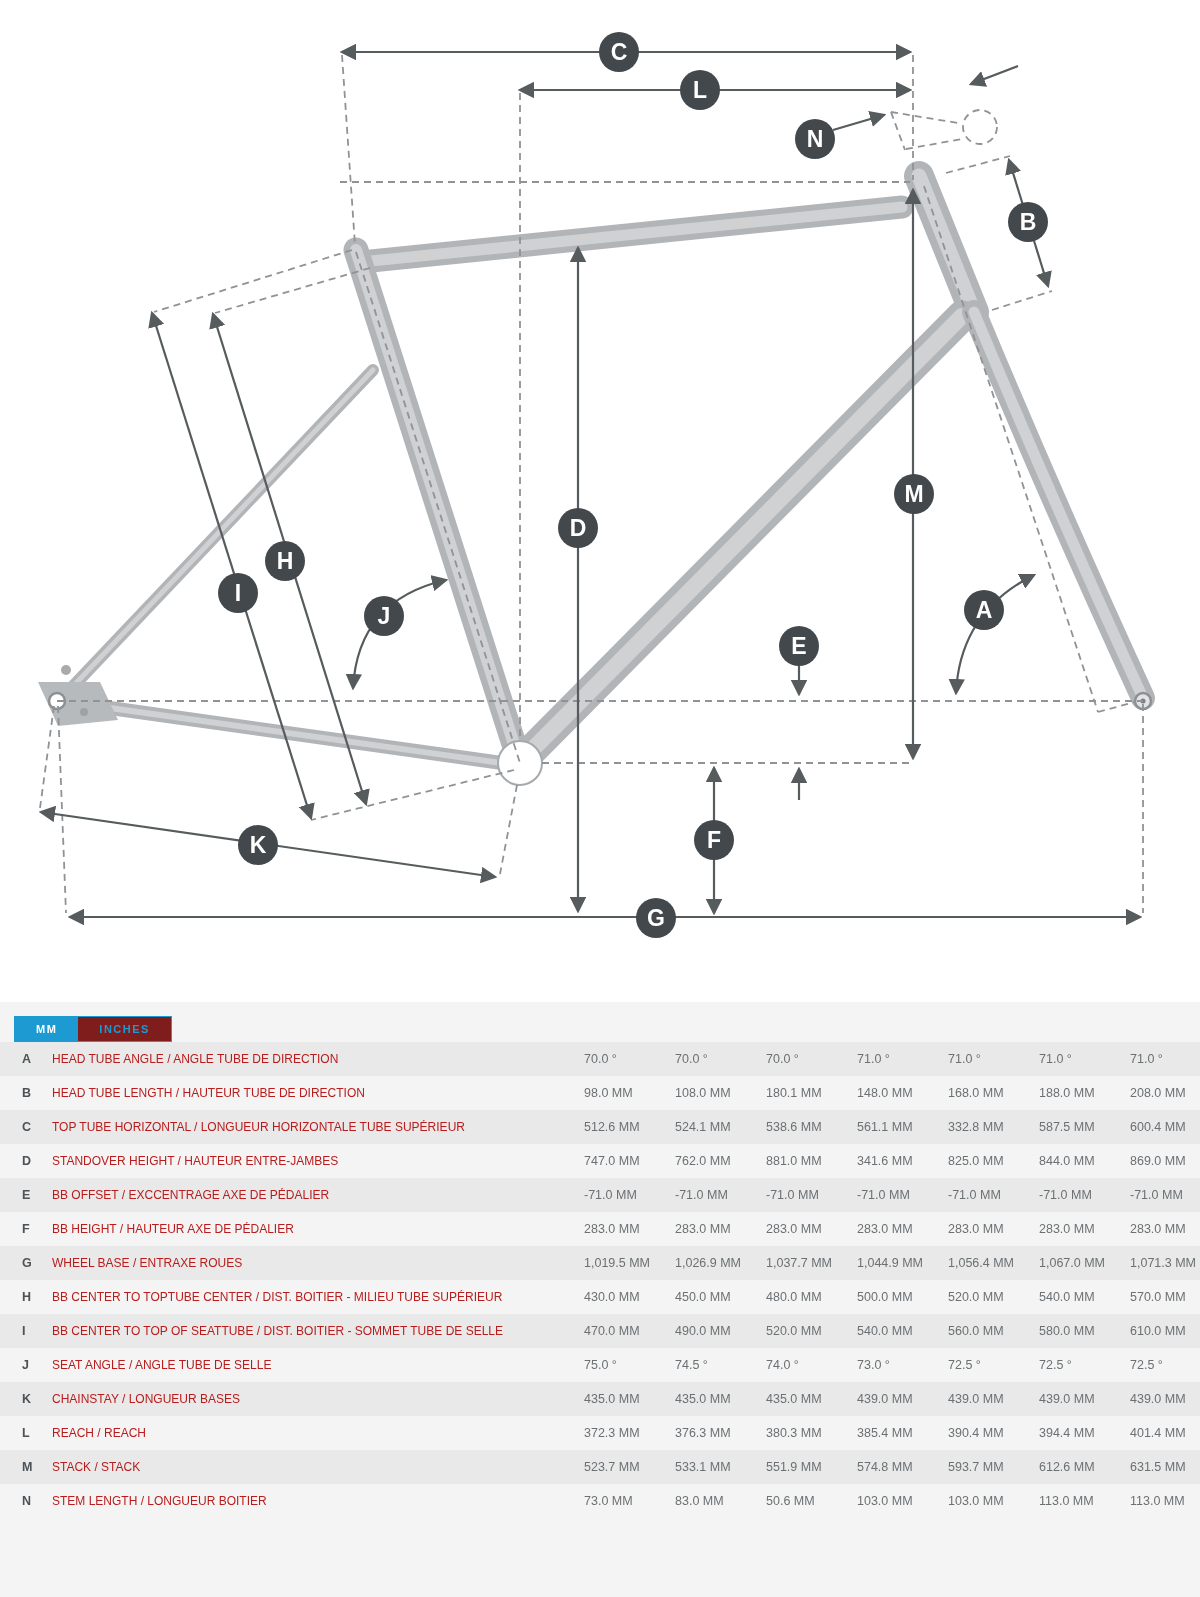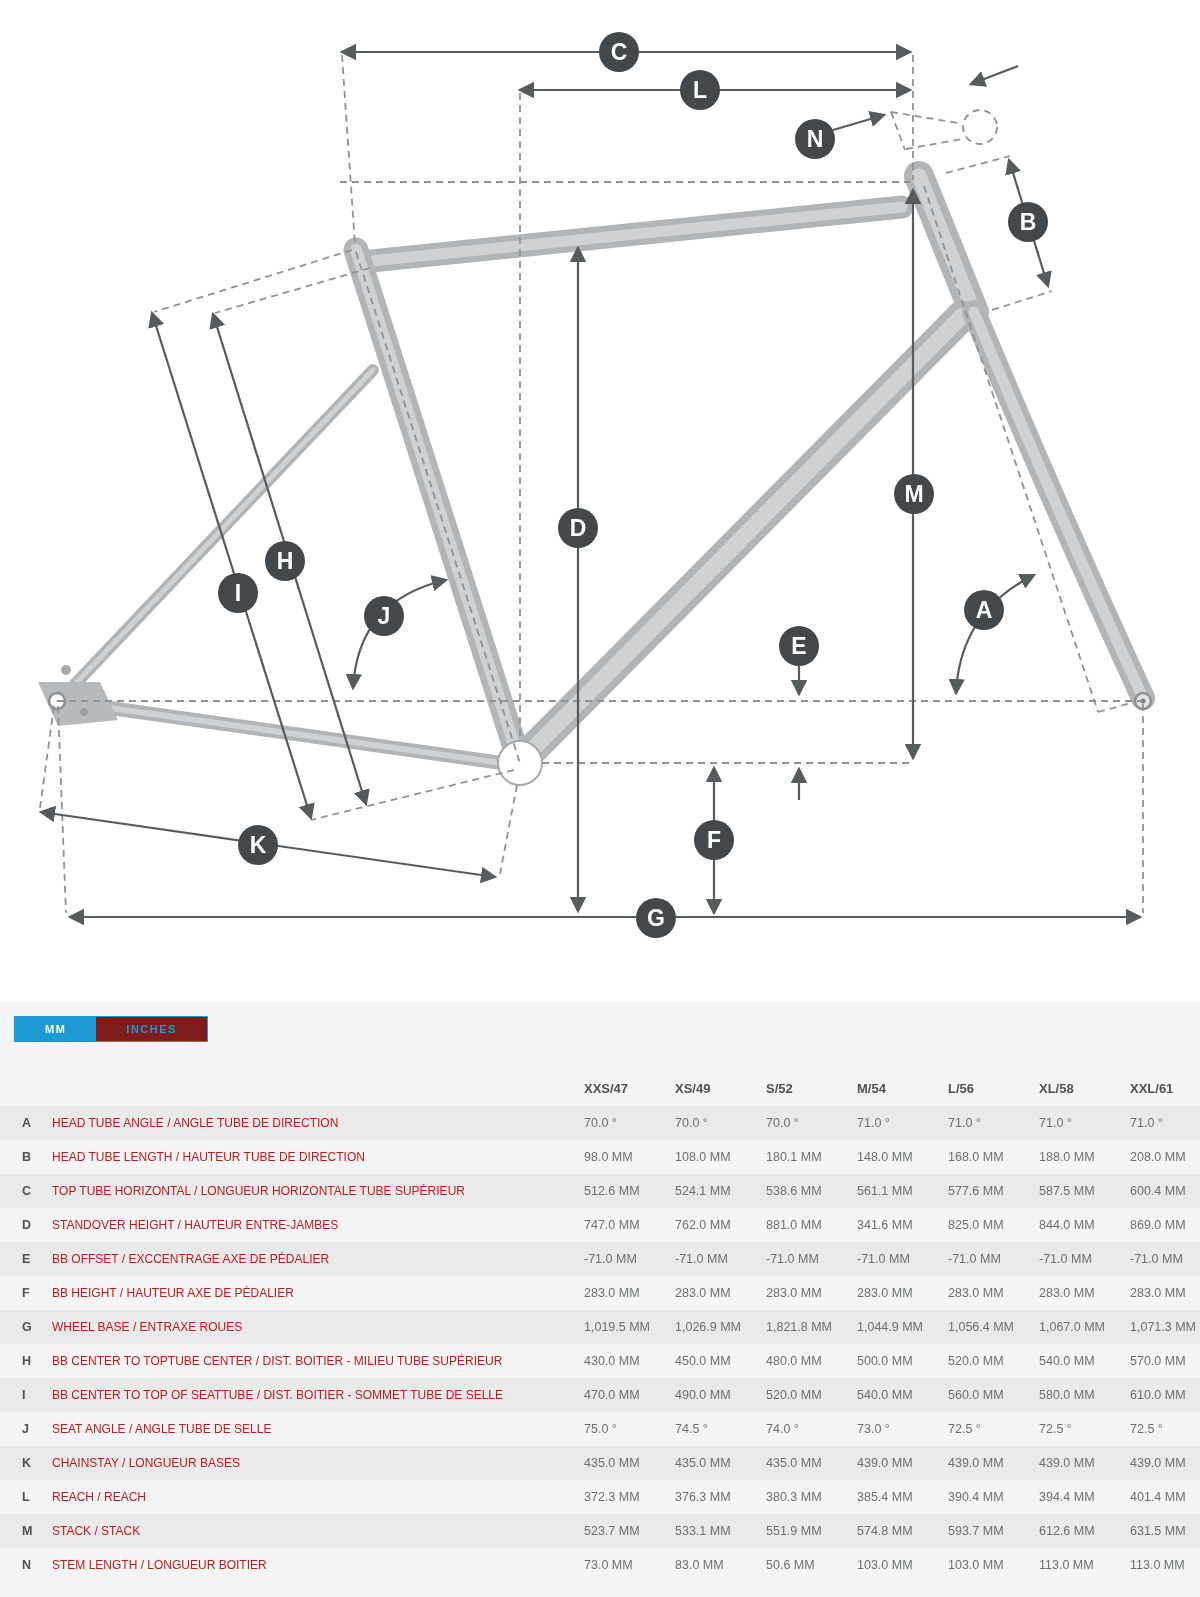--- a/index.html
+++ b/index.html
@@ -3,21 +3,21 @@
 <meta charset="utf-8">
 <style>
   html,body{margin:0;padding:0;background:#ffffff;}
   body{width:1200px;font-family:"Liberation Sans",sans-serif;}
   .diagram-wrap{width:1200px;height:1002px;background:#fff;}
   svg{display:block;}
   .marker-letter{font-size:23px;font-weight:bold;font-family:"Liberation Sans",sans-serif;}
 
   .specs{background:#f4f4f4;height:595px;box-sizing:border-box;padding-top:14px;overflow:hidden;}
   .toggle{display:inline-flex;margin-left:14px;border:1px solid #1d9ad2;height:26px;box-sizing:border-box;background:#fff;}
-  .toggle-btn{display:flex;align-items:center;padding:0 30px;font-size:11px;font-weight:bold;letter-spacing:1.5px;cursor:pointer;}
+  .toggle-btn{display:flex;align-items:center;padding:0 21px;font-size:11px;font-weight:bold;letter-spacing:1.5px;cursor:pointer;}
   .toggle-btn.active{background:#1d9ad2;color:#fff;}
   .toggle-btn.inactive{background:#7f1d1d;color:#1d9ad2;}
 
   .theader,.trow{display:grid;grid-template-columns:30px 532px repeat(6,91px) 1fr;padding-left:22px;align-items:center;}
   .theader{height:46px;align-items:end;padding-bottom:10px;margin-top:8px;}
   .th{font-weight:bold;color:#4c5256;font-size:13px;}
   .trow{height:34px;}
   .trow.stripe{background:#e9e9e9;}
   .tletter{font-weight:bold;color:#4c5256;font-size:12.5px;}
   .tlabel{font-weight:normal;color:#b91c1c;font-size:12px;white-space:nowrap;overflow:hidden;}
@@ -184,31 +184,20 @@
       </g>
 </svg>
 </div>
 
 <div class="specs">
   <div class="toggle">
     <div class="toggle-btn active">MM</div>
     <div class="toggle-btn inactive">INCHES</div>
   </div>
 
-  <div class="theader">
-    <div></div>
-      <div></div>
-  <div class="th">XXS/47</div>
-      <div class="th">XS/49</div>
-      <div class="th">S/52</div>
-      <div class="th">M/54</div>
-      <div class="th">L/56</div>
-      <div class="th">XL/58</div>
-      <div class="th">XXL/61</div>
-    </div>
 
   <div>
       <div class="trow stripe">
         <div class="tletter">A</div>
         <div class="tlabel">HEAD TUBE ANGLE / ANGLE TUBE DE DIRECTION</div>
         <div class="tval">70.0 °</div>
         <div class="tval">70.0 °</div>
         <div class="tval">70.0 °</div>
         <div class="tval">71.0 °</div>
         <div class="tval">71.0 °</div>
@@ -226,21 +215,21 @@
         <div class="tval">188.0 MM</div>
         <div class="tval">208.0 MM</div>
       </div>
       <div class="trow stripe">
         <div class="tletter">C</div>
         <div class="tlabel">TOP TUBE HORIZONTAL / LONGUEUR HORIZONTALE TUBE SUPÉRIEUR</div>
         <div class="tval">512.6 MM</div>
         <div class="tval">524.1 MM</div>
         <div class="tval">538.6 MM</div>
         <div class="tval">561.1 MM</div>
-        <div class="tval">577.6 MM</div>
+        <div class="tval">332.8 MM</div>
         <div class="tval">587.5 MM</div>
         <div class="tval">600.4 MM</div>
       </div>
       <div class="trow">
         <div class="tletter">D</div>
         <div class="tlabel">STANDOVER HEIGHT / HAUTEUR ENTRE-JAMBES</div>
         <div class="tval">747.0 MM</div>
         <div class="tval">762.0 MM</div>
         <div class="tval">881.0 MM</div>
         <div class="tval">341.6 MM</div>
@@ -268,21 +257,21 @@
         <div class="tval">283.0 MM</div>
         <div class="tval">283.0 MM</div>
         <div class="tval">283.0 MM</div>
         <div class="tval">283.0 MM</div>
       </div>
       <div class="trow stripe">
         <div class="tletter">G</div>
         <div class="tlabel">WHEEL BASE / ENTRAXE ROUES</div>
         <div class="tval">1,019.5 MM</div>
         <div class="tval">1,026.9 MM</div>
-        <div class="tval">1,821.8 MM</div>
+        <div class="tval">1,037.7 MM</div>
         <div class="tval">1,044.9 MM</div>
         <div class="tval">1,056.4 MM</div>
         <div class="tval">1,067.0 MM</div>
         <div class="tval">1,071.3 MM</div>
       </div>
       <div class="trow">
         <div class="tletter">H</div>
         <div class="tlabel">BB CENTER TO TOPTUBE CENTER / DIST. BOITIER - MILIEU TUBE SUPÉRIEUR</div>
         <div class="tval">430.0 MM</div>
         <div class="tval">450.0 MM</div>

